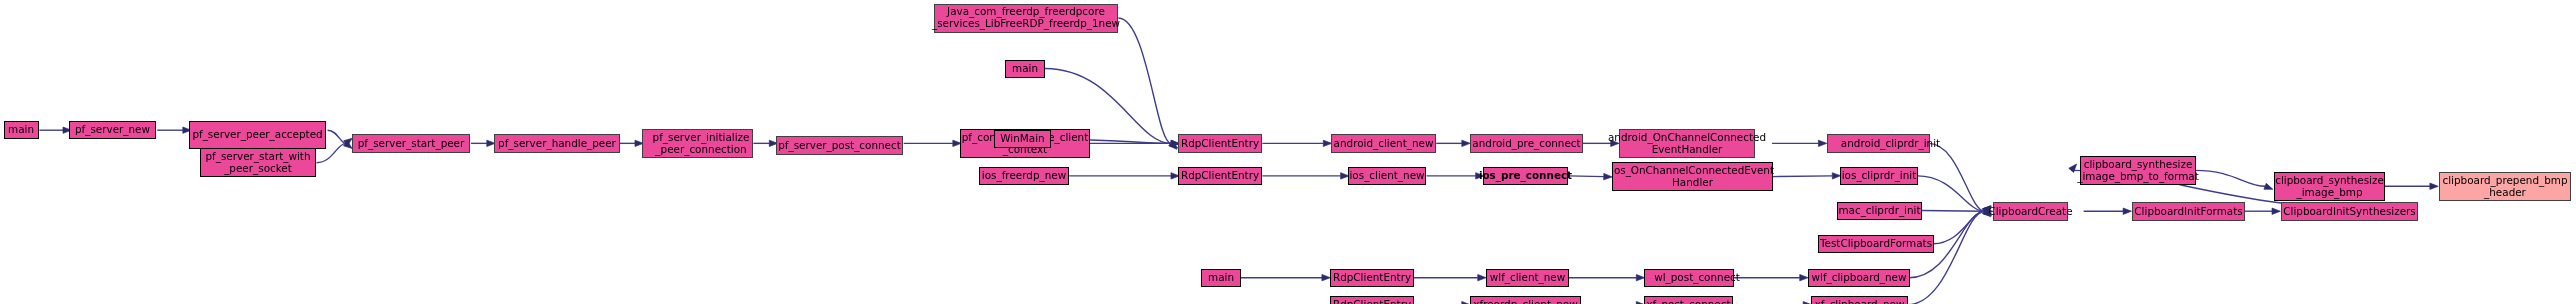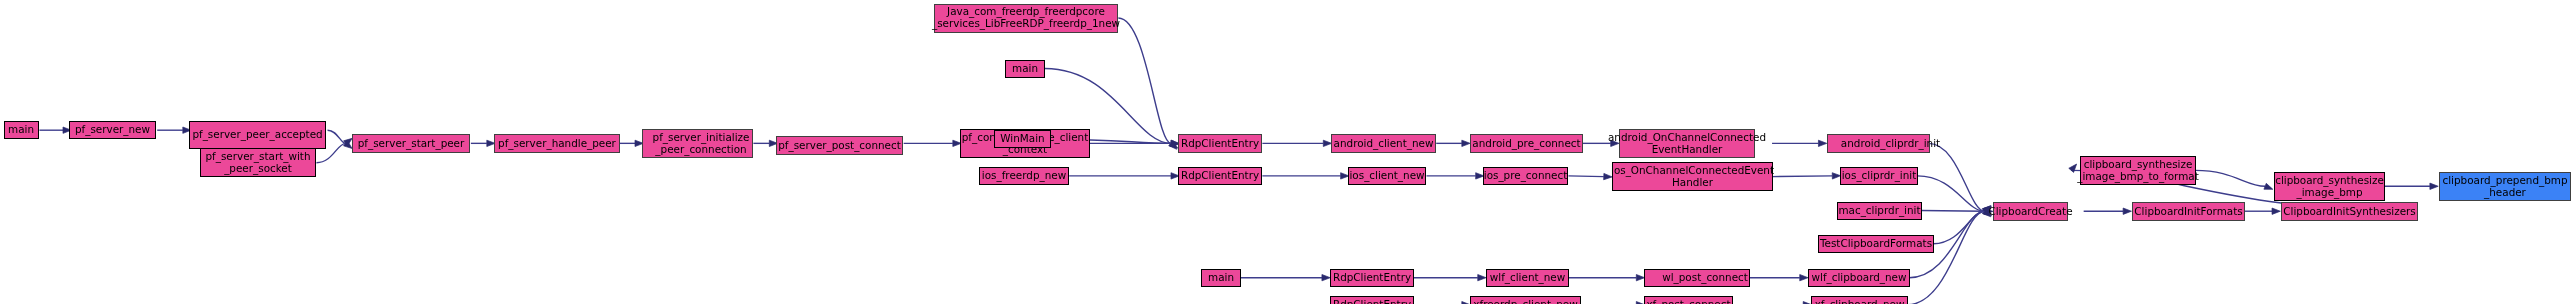--- a/index.html
+++ b/index.html
@@ -28,21 +28,21 @@
     text-align: center;
     line-height: 1.15;
     font-size: 10.4px;
     white-space: pre;
     letter-spacing: 0px;
   }
   .node.thick {
     border: 1.4px solid #404040;
   }
   .node.current {
-    background: #3b82f6;
+    background: #fca5a5;
     border: 1.4px solid #404040;
   }
   .node .lbl {
     display: block;
     padding: 0 2.8px;
   }
   svg#edges {
     position: absolute;
     left: 0;
     top: 0;
@@ -165,30 +165,30 @@
       <div class="node" style="left: 994px; top: 130px; width: 57px; height: 18px;"><span class="lbl">WinMain</span></div>
       <div class="node" style="left: 979px; top: 167px; width: 90px; height: 18px;"><span class="lbl">ios_freerdp_new</span></div>
       <div class="node thick" style="left: 1178px; top: 134px; width: 84px; height: 19.4px;"><span class="lbl">RdpClientEntry</span></div>
       <div class="node" style="left: 1178px; top: 167px; width: 84px; height: 18px;"><span class="lbl">RdpClientEntry</span></div>
       <div class="node thick" style="left: 1331px; top: 134px; width: 105px; height: 19.4px;"><span class="lbl">android_client_new</span></div>
       <div class="node thick" style="left: 1470px; top: 134px; width: 113px; height: 19.4px;"><span class="lbl">android_pre_connect</span></div>
       <div class="node thick" style="left: 1619px; top: 129px; width: 136px; height: 29px;"><span class="lbl">android_OnChannelConnected
 EventHandler</span></div>
       <div class="node thick" style="left: 1827px; top: 134px; width: 103px; height: 19.4px; padding-left: 24px;"><span class="lbl">android_cliprdr_init</span></div>
       <div class="node" style="left: 1348px; top: 167px; width: 78px; height: 18px;"><span class="lbl">ios_client_new</span></div>
-      <div class="node" style="left: 1483px; top: 167px; width: 85px; height: 18px;"><span class="lbl">ios_pre_connect</span></div>
+      <div class="node" style="left: 1483px; top: 167px; width: 85px; height: 18px; font-weight: bold;"><span class="lbl">ios_pre_connect</span></div>
       <div class="node" style="left: 1612px; top: 162px; width: 161px; height: 29px;"><span class="lbl">ios_OnChannelConnectedEvent
 Handler</span></div>
       <div class="node" style="left: 1840px; top: 167px; width: 78px; height: 18px;"><span class="lbl">ios_cliprdr_init</span></div>
       <div class="node" style="left: 1837px; top: 202px; width: 85px; height: 18px;"><span class="lbl">mac_cliprdr_init</span></div>
       <div class="node" style="left: 1818px; top: 235px; width: 116px; height: 18px;"><span class="lbl">TestClipboardFormats</span></div>
       <div class="node" style="left: 1201px; top: 269px; width: 40px; height: 18px;"><span class="lbl">main</span></div>
       <div class="node" style="left: 1330px; top: 269px; width: 84px; height: 18px;"><span class="lbl">RdpClientEntry</span></div>
       <div class="node" style="left: 1486px; top: 269px; width: 83px; height: 18px;"><span class="lbl">wlf_client_new</span></div>
-      <div class="node" style="left: 1644px; top: 269px; width: 106px; height: 18px; padding-left: 16px;"><span class="lbl">wl_post_connect</span></div>
+      <div class="node" style="left: 1644px; top: 269px; width: 90px; height: 18px; padding-left: 16px;"><span class="lbl">wl_post_connect</span></div>
       <div class="node" style="left: 1808px; top: 269px; width: 102px; height: 18px;"><span class="lbl">wlf_clipboard_new</span></div>
       <div class="node" style="left: 1330px; top: 296px; width: 84px; height: 18px;"><span class="lbl">RdpClientEntry</span></div>
       <div class="node" style="left: 1470px; top: 296px; width: 111px; height: 18px;"><span class="lbl">xfreerdp_client_new</span></div>
       <div class="node" style="left: 1644px; top: 296px; width: 89px; height: 18px;"><span class="lbl">xf_post_connect</span></div>
       <div class="node" style="left: 1811px; top: 296px; width: 97px; height: 18px;"><span class="lbl">xf_clipboard_new</span></div>
       <div class="node thick" style="left: 1993px; top: 202px; width: 75px; height: 19.4px;"><span class="lbl">ClipboardCreate</span></div>
       <div class="node thick" style="left: 2132px; top: 202px; width: 113px; height: 19.4px;"><span class="lbl">ClipboardInitFormats</span></div>
       <div class="node thick" style="left: 2281px; top: 202px; width: 137px; height: 19.4px;"><span class="lbl">ClipboardInitSynthesizers</span></div>
       <div class="node" style="left: 2080px; top: 156px; width: 116px; height: 29px;"><span class="lbl">clipboard_synthesize
 _image_bmp_to_format</span></div>

